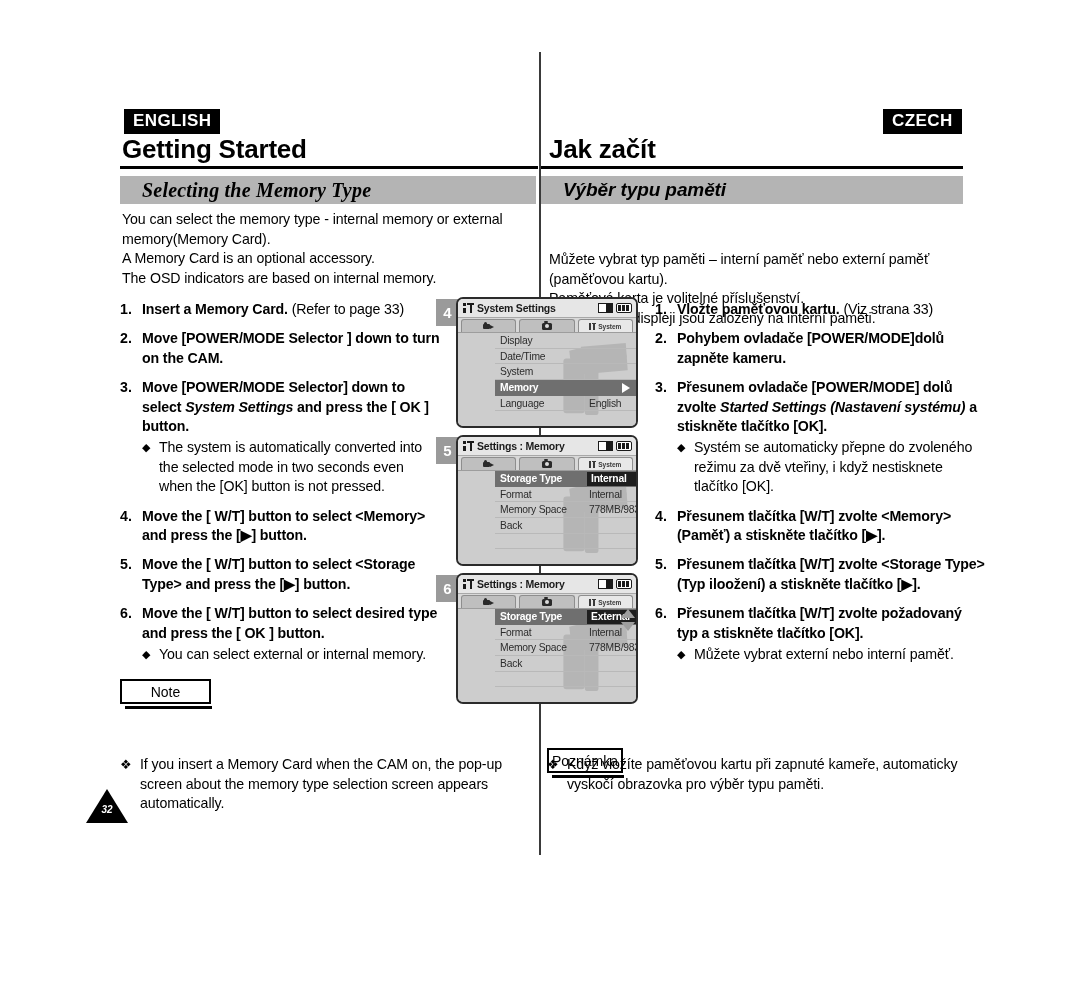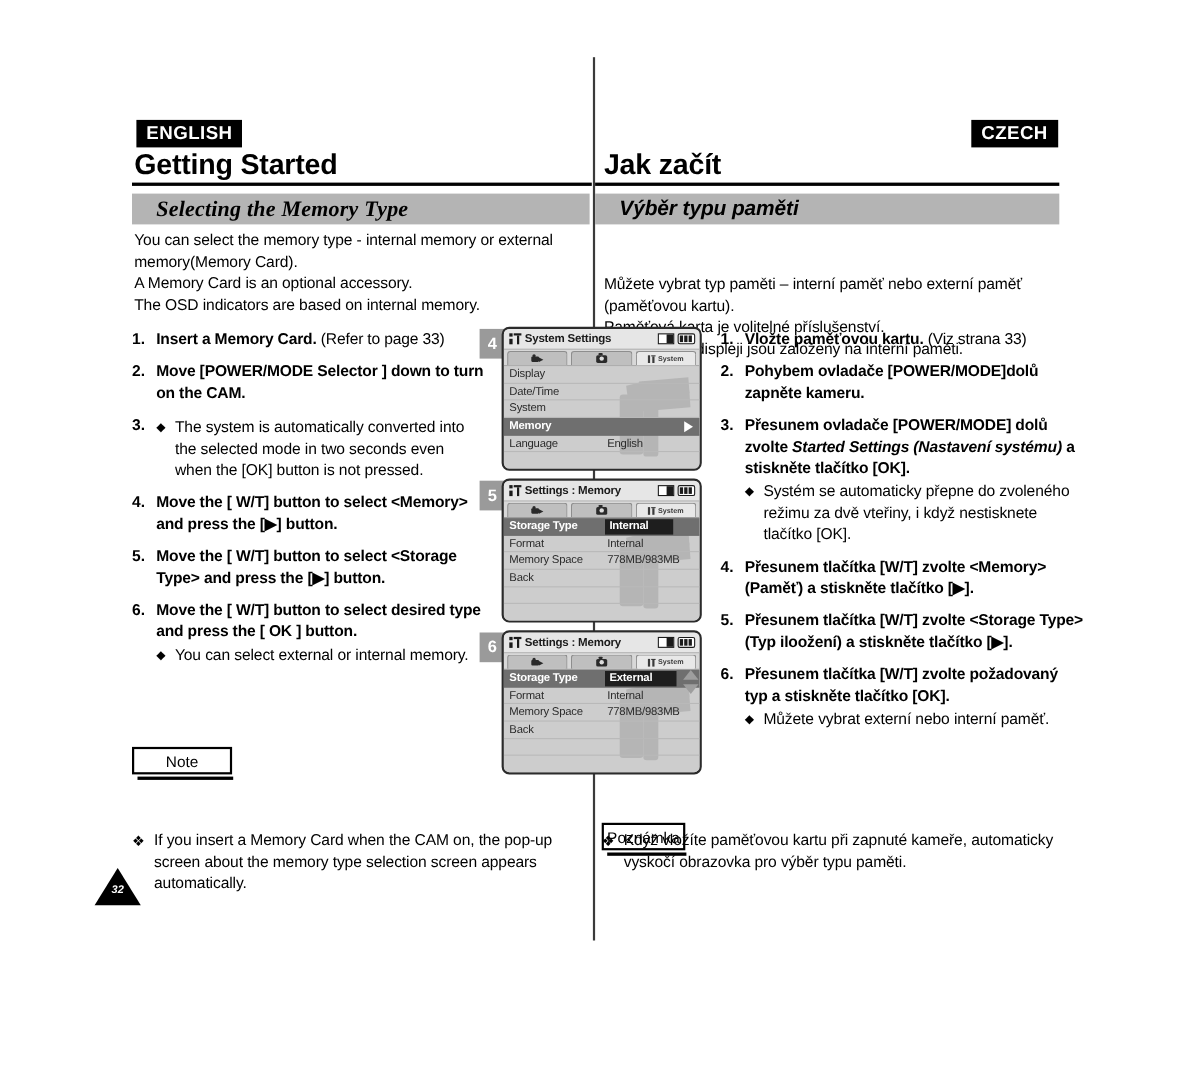--- a/index.html
+++ b/index.html
@@ -398,21 +398,21 @@
     position: relative;
     height: 95px;
     background: #cdcdcd;
   }
   .lcd-bg-cam {
     position: absolute;
     right: 4px; top: 8px;
     width: 108px; height: 78px;
     opacity: 0.45;
   }
-  .lcd-rows { position: relative; z-index: 2; }
+  .lcd-rows { position: relative; z-index: 2; padding-left: 37px; }
   .lcd-row {
     height: 15.7px;
     display: flex;
     align-items: center;
     padding: 0 5px;
     border-bottom: 1px solid #b9b9b9;
     font-size: 10.3px;
     color: #2b2b2b;
     letter-spacing: -0.2px;
     position: relative;
@@ -499,20 +499,21 @@
       </div>
       <div class="step">
         <div class="step-num">2.</div>
         <div class="step-body">
           <div class="step-text"><span>Move [POWER/MODE Selector ] down to turn on the CAM.</span></div>
         </div>
       </div>
       <div class="step">
         <div class="step-num">3.</div>
         <div class="step-body">
+          <div class="step-text"><span>Move [POWER/MODE Selector] down to select </span><span class="ital">System Settings</span><span> and press the [ OK ] button.</span></div>
           <div class="sub">
             <span class="sub-bullet">◆</span>
             <span class="sub-text">The system is automatically converted into the selected mode in two seconds even when the [OK] button is not pressed.</span>
           </div>
         </div>
       </div>
       <div class="step">
         <div class="step-num">4.</div>
         <div class="step-body">
           <div class="step-text"><span>Move the [ W/T] button to select &lt;Memory&gt; and press the [▶] button.</span></div>

